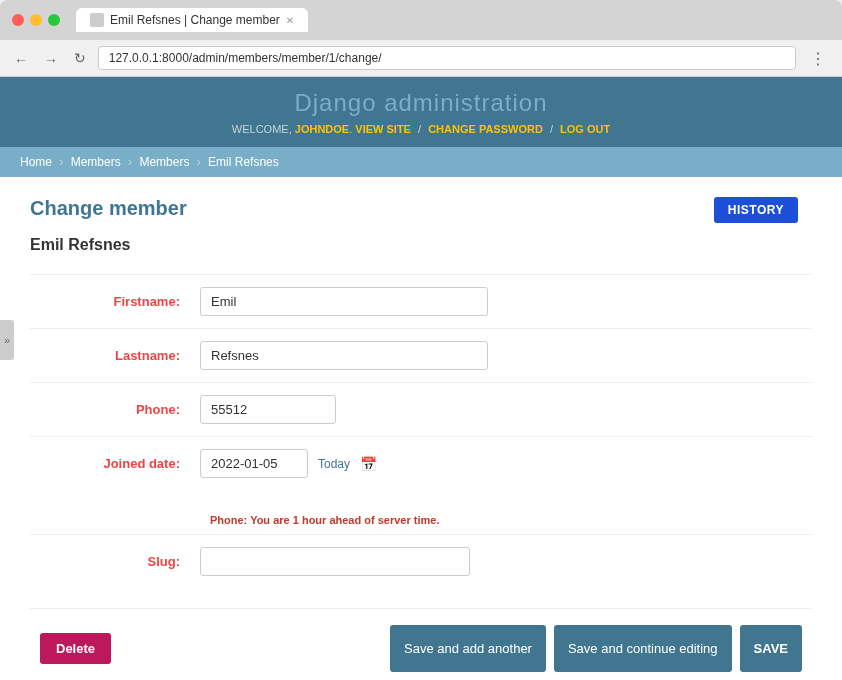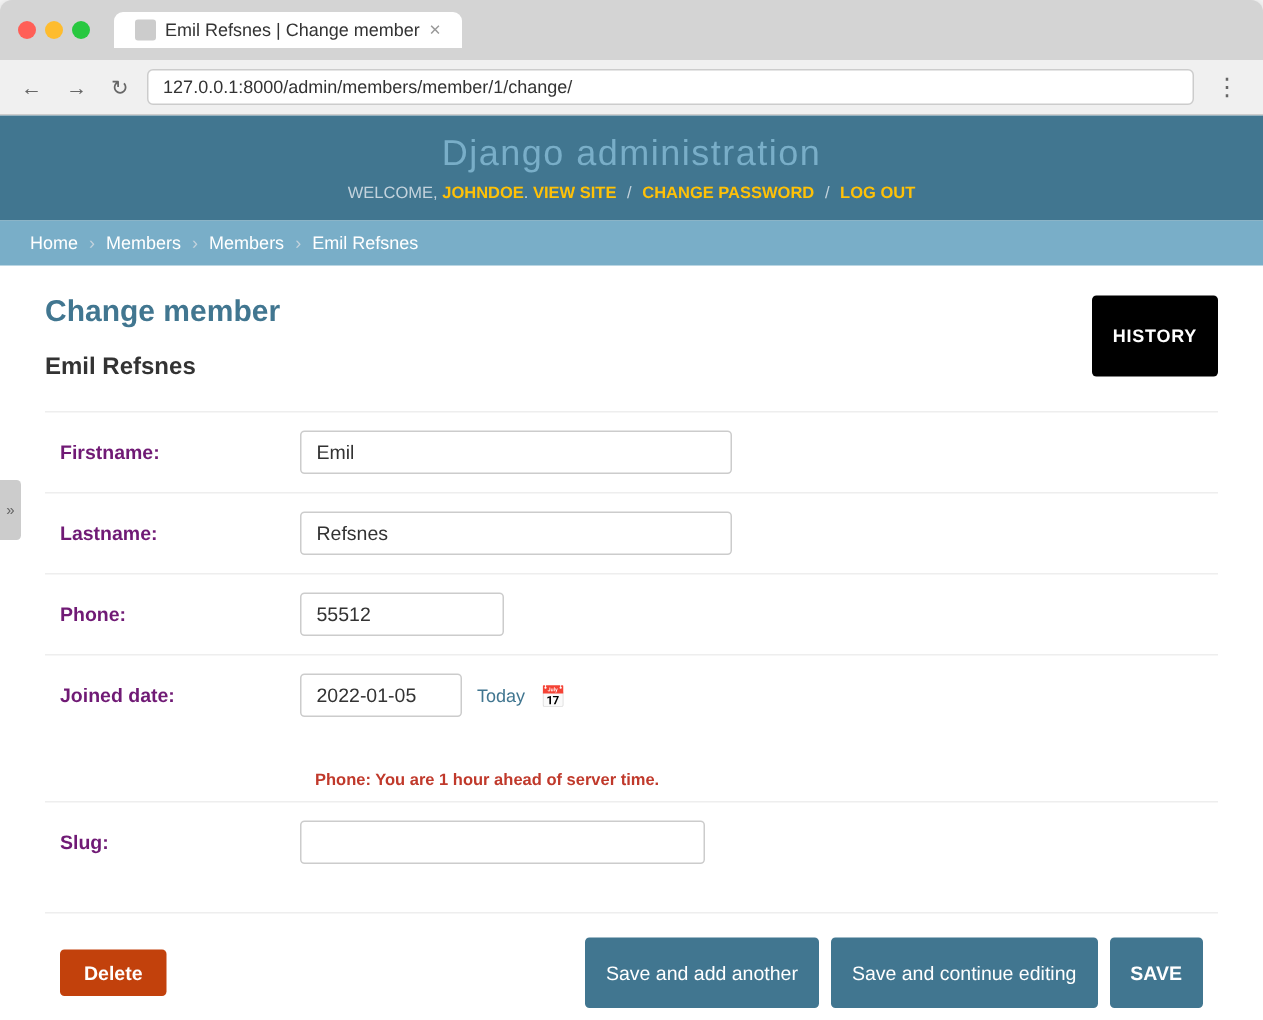--- a/index.html
+++ b/index.html
@@ -31,44 +31,44 @@
     .admin-header-nav .sep { margin: 0 4px; color: #c4d3dd; }
 
     .breadcrumb-bar { background: #79aec8; padding: 8px 20px; font-size: 12px; }
     .breadcrumb-bar a, .breadcrumb-bar span.crumb-link { color: white; text-decoration: none; }
     .breadcrumb-bar .crumb-sep { color: #c4d3dd; margin: 0 4px; }
     .breadcrumb-bar .crumb-current { color: white; }
 
     .content-area { padding: 20px 30px; position: relative; }
     .page-title { font-size: 20px; font-weight: 700; color: #417690; margin-bottom: 16px; }
     .object-name { font-size: 16px; font-weight: bold; color: #333; margin-bottom: 20px; }
-    .history-btn { position: absolute; top: 20px; right: 30px; background: #000000; color: white; border: none; padding: 20px 14px; font-size: 12px; font-weight: bold; letter-spacing: 0.5px; cursor: pointer; border-radius: 3px; text-transform: uppercase; }
+    .history-btn { position: absolute; top: 20px; right: 44px; background: #1d4ed8; color: white; border: none; padding: 6px 14px; font-size: 12px; font-weight: bold; letter-spacing: 0.5px; cursor: pointer; border-radius: 3px; text-transform: uppercase; }
 
     .form-table { width: 100%; border-collapse: collapse; margin-bottom: 20px; }
     .form-row { border-top: 1px solid #eee; }
     .form-row td { padding: 12px 10px; vertical-align: middle; }
-    .form-label { width: 160px; font-weight: bold; color: #701a75; font-size: 13px; text-align: left; padding-right: 20px; }
+    .form-label { width: 160px; font-weight: bold; color: #ef4444; font-size: 13px; text-align: right; padding-right: 20px; }
     .form-field input[type="text"], .form-field input[type="date"] {
       border: 1px solid #ccc;
       border-radius: 3px;
       padding: 6px 10px;
       font-size: 13px;
       color: #333;
     }
     .form-field input[type="text"].wide { width: 288px; }
     .form-field input[type="text"].medium { width: 136px; }
     .form-field input[type="text"].slug { width: 270px; }
     .date-row { display: flex; align-items: center; gap: 10px; }
     .today-link { color: #417690; font-size: 12px; text-decoration: none; cursor: pointer; }
     .calendar-icon { cursor: pointer; font-size: 14px; }
     .note-text { color: #c0392b; font-size: 11px; padding: 4px 10px 8px 180px; }
     .note-text span { color: #c0392b; font-weight: bold; }
 
     .submit-row { display: flex; justify-content: space-between; align-items: center; padding: 16px 10px; border-top: 1px solid #eee; margin-top: 10px; }
-    .delete-btn { background: #c2410c; color: white; border: none; padding: 8px 16px; font-size: 13px; cursor: pointer; border-radius: 3px; font-weight: bold; }
+    .delete-btn { background: #be185d; color: white; border: none; padding: 8px 16px; font-size: 13px; cursor: pointer; border-radius: 3px; font-weight: bold; }
     .right-actions { display: flex; gap: 8px; }
     .action-btn { background: #417690; color: white; border: none; padding: 16px 14px; font-size: 13px; cursor: pointer; border-radius: 3px; }
     .save-btn { background: #417690; color: white; border: none; padding: 8px 14px; font-size: 13px; font-weight: bold; cursor: pointer; border-radius: 3px; text-transform: uppercase; }
 
     .sidebar-handle { position: fixed; left: 0; top: 50%; transform: translateY(-50%); background: #ccc; width: 14px; height: 40px; display: flex; align-items: center; justify-content: center; cursor: pointer; border-radius: 0 3px 3px 0; font-size: 10px; color: #666; }
   </style>
 </head>
 <body>
 
 <div class="browser-chrome">

